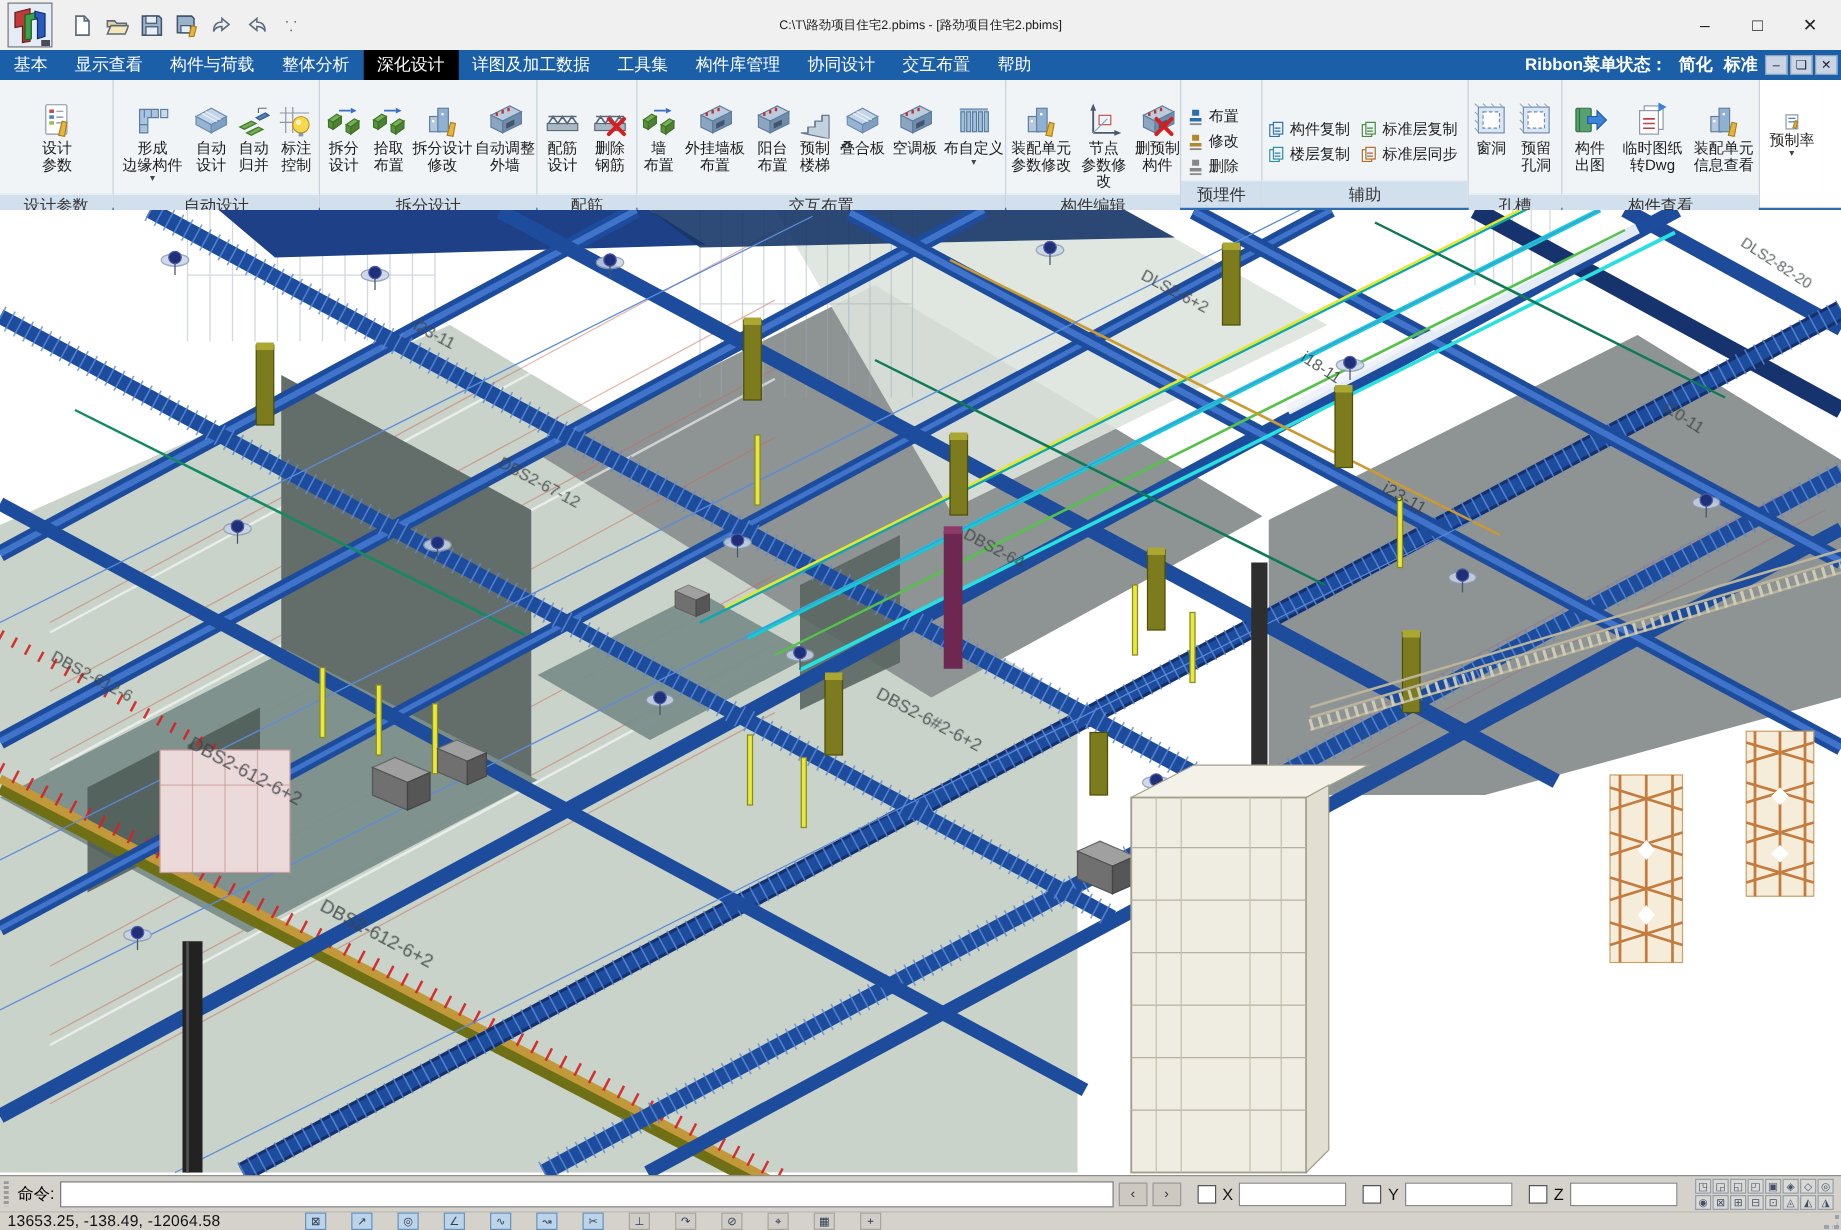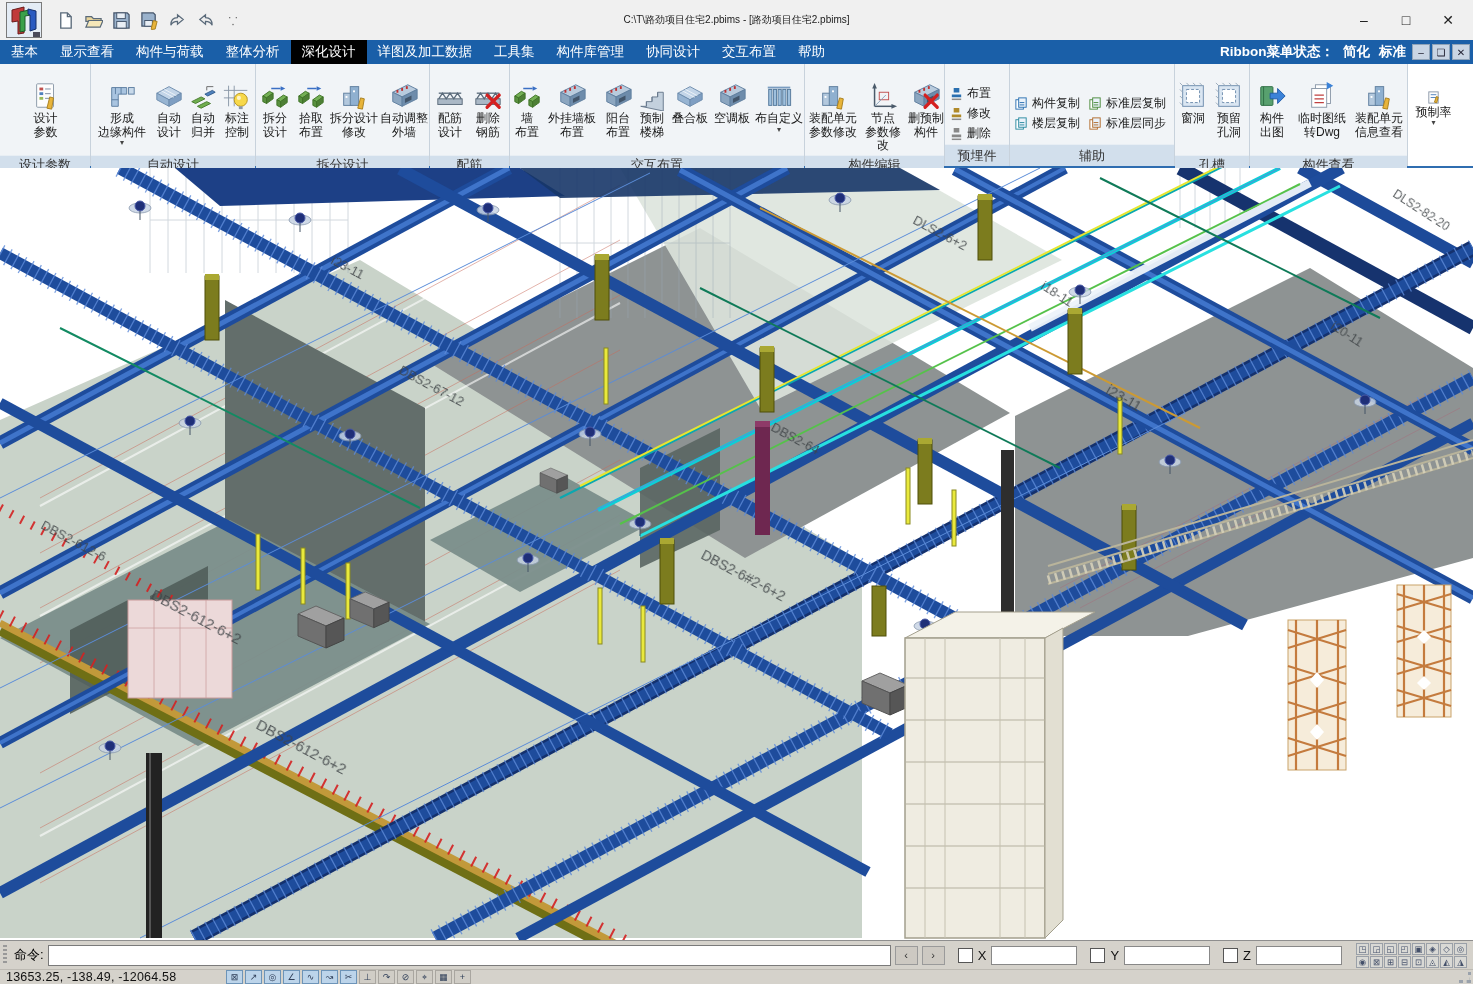--- a/index.html
+++ b/index.html
@@ -41,21 +41,21 @@
 .grip{width:4px;height:20px;background:repeating-linear-gradient(#999 0 2px,transparent 2px 4px);flex:none}
 .cmdlabel{font-size:13px;color:#000;white-space:nowrap;padding-left:3px}
 .cmdinput{flex:1;height:21px;background:#fff;border:1px solid #7a7a7a;font-size:13px;padding:0 3px;font-family:"Liberation Sans",sans-serif;min-width:200px}
 .navbtn{width:23px;height:19px;background:#cdc9c2;border:1px solid #9a9a9a;font-size:11px;display:flex;align-items:center;justify-content:center;color:#333;flex:none}
 .axis{display:flex;align-items:center;gap:5px;margin-left:9px;flex:none}
 .cb{width:15px;height:15px;background:#fff;border:1px solid #555;flex:none}
 .axname{font-size:13px;color:#111}
 .axfield{width:86px;height:19px;background:#fff;border:1px solid #888;flex:none}
 .viewgrid{display:grid;grid-template-columns:repeat(8,13px);grid-auto-rows:12px;gap:1px;margin:0 3px 0 10px;flex:none}
 .vbtn{border:1px solid #9aa0a8;background:#d9d9d5;font-size:8.5px;line-height:10px;text-align:center;color:#44506a;overflow:hidden}
-.statusrow{height:15px;background:#d5d2cb;display:flex;align-items:center;font-size:11px;gap:2px;border-top:1px solid #bdbab3;padding-left:6px}
+.statusrow{height:15px;background:#d5d2cb;display:flex;align-items:center;font-size:11px;gap:20px;border-top:1px solid #bdbab3;padding-left:6px}
 .coords{width:218px;color:#111;font-size:12.5px;letter-spacing:.2px;white-space:nowrap;overflow:hidden}
 .snapbtn{width:17px;height:14px;font-size:9px;display:flex;align-items:center;justify-content:center;color:#31405a;border:1px solid #a9a6a0;background:#d0cdc6;flex:none}
 .snapbtn.active{background:#bcd4ea;border-color:#6d94b8}
 .resizegrip{margin-left:auto;width:12px;height:11px;border-right:3px dotted #9aa2ac;border-bottom:3px dotted #9aa2ac;margin-right:2px}
 .hiddefs{position:absolute;width:0;height:0;overflow:hidden}
 </style>
 </head>
 <body>
 
 <svg class="hiddefs" aria-hidden="true">

